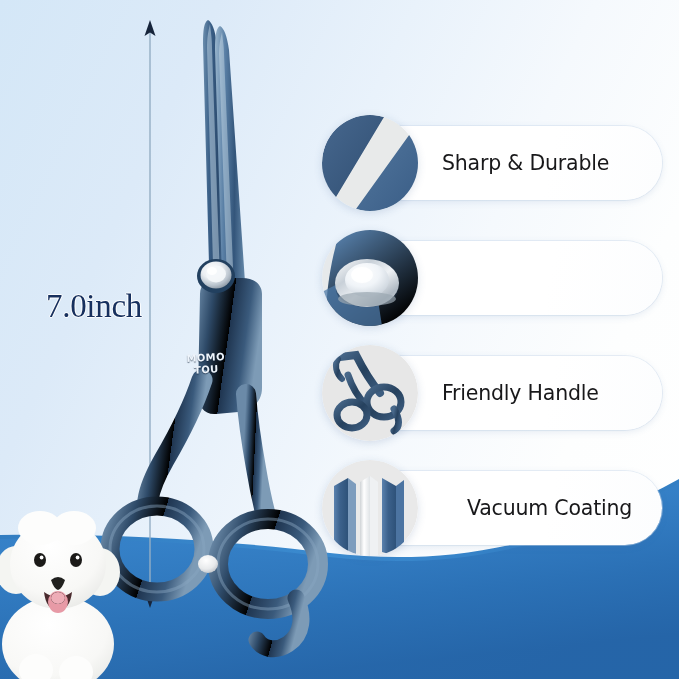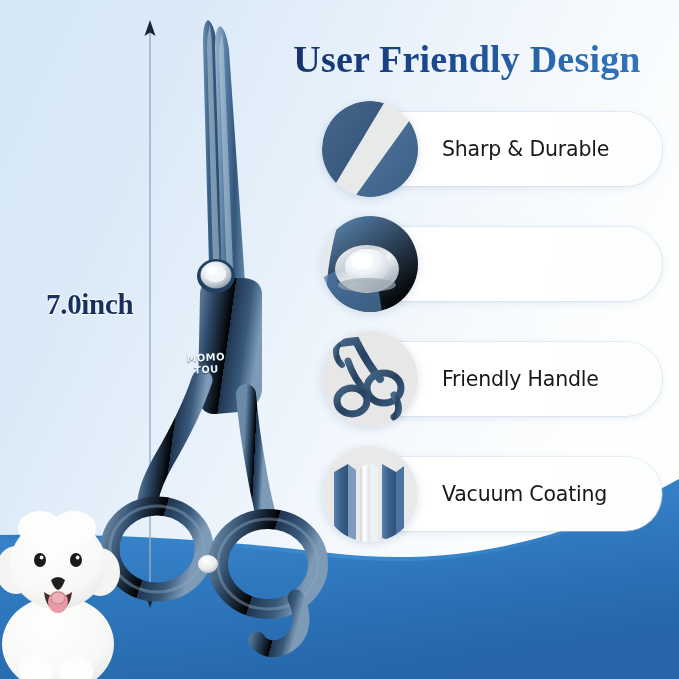--- a/index.html
+++ b/index.html
@@ -68,22 +68,22 @@
     width: 50px;
     height: 600px;
   }
   .measure svg { display: block; }
 
   .measure-label {
     position: absolute;
     left: 46px;
     top: 288px;
     font-family: "Liberation Serif", serif;
-    font-size: 29px;
-    font-weight: 700;
+    font-size: 33px;
+    font-weight: 400;
     color: #17305e;
     text-shadow:
        1px 0 0 rgba(255,255,255,.85),
       -1px 0 0 rgba(255,255,255,.85),
        0 1px 0 rgba(255,255,255,.85),
        0 -1px 0 rgba(255,255,255,.85);
     white-space: nowrap;
     letter-spacing: -0.3px;
   }
 
@@ -121,31 +121,31 @@
     top: 492px;
     width: 128px;
     height: 190px;
   }
   .dog svg { display: block; }
 
   
   .cards {
     position: absolute;
     left: 322px;
-    top: 106px;
+    top: 120px;
     width: 340px;
   }
   .card {
     position: relative;
     height: 86px;
     margin-bottom: 29px;
     display: flex;
     align-items: center;
   }
-  .card:last-child { margin-bottom: 0; }
+  .card:last-child { margin-bottom: 0; gap: 25px; }
 
   .card-pill {
     position: absolute;
     left: 38px;
     top: 6px;
     right: 0;
     height: 74px;
     background: linear-gradient(100deg, #ffffff 0%, #ffffff 62%, #fcfdfe 100%);
     border-radius: 37px;
     box-shadow: 0 2px 7px rgba(70,110,160,.13), 0 0 0 1px rgba(210,225,240,.45);
@@ -192,21 +192,20 @@
           <stop offset="0%" stop-color="#2f79bd"></stop>
           <stop offset="55%" stop-color="#3b8bd0"></stop>
           <stop offset="100%" stop-color="#2b6fb3"></stop>
         </linearGradient>
       </defs>
       <path d="M0,86 C120,84 230,92 330,104 C450,118 560,96 679,30 L679,230 L0,230 Z" fill="url(#waveGradR)"></path>
       <path d="M0,90 C120,88 230,96 330,108 C450,122 560,100 679,34 L679,230 L0,230 Z" fill="url(#waveGrad)" opacity="0.85"></path>
     </svg>
   </div>
 
-  <div class="title">User Friendly Design</div>
 
   <div class="measure">
     <svg width="50" height="600" viewBox="0 0 50 600" aria-hidden="true">
       <line x1="24" y1="14" x2="24" y2="586" stroke="#94aec4" stroke-width="1.4"></line>
       <polygon points="24,6 18.5,22 24,18.5 29.5,22" fill="#16243a"></polygon>
       <polygon points="24,594 18.5,578 24,581.5 29.5,578" fill="#16243a"></polygon>
     </svg>
   </div>
   <div class="measure-label">7.0inch</div>
 

